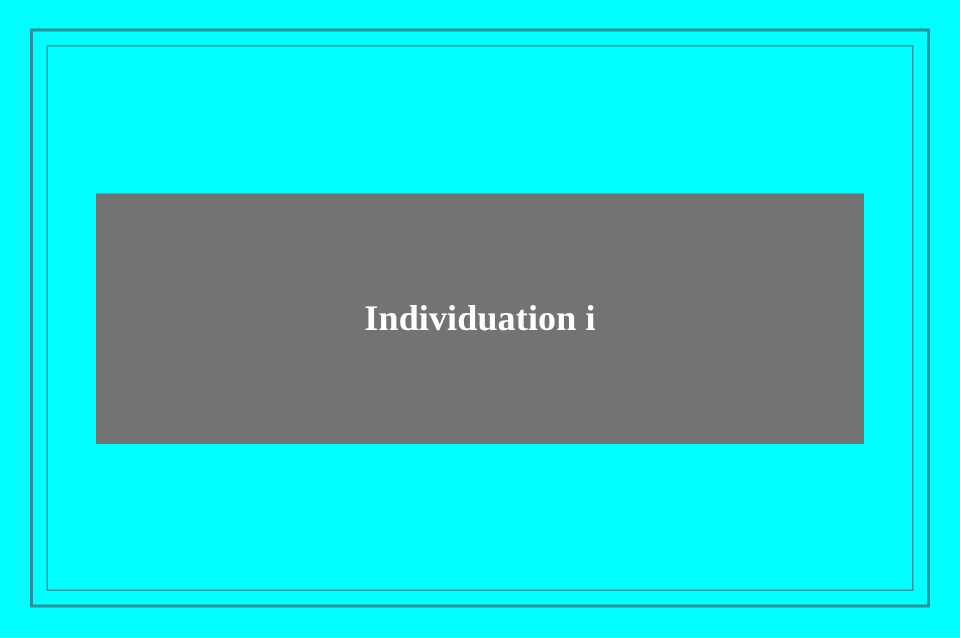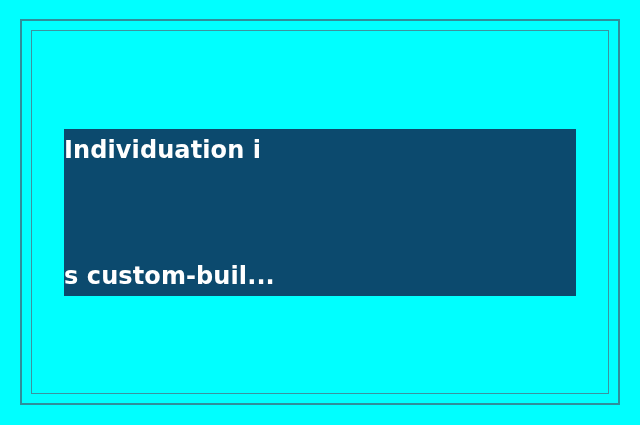--- a/index.html
+++ b/index.html
@@ -47,24 +47,26 @@
     background: transparent;
   }
 
   
   #content-panel {
     position: absolute;
     left: 64px;
     top: 129px;
     width: 512px;
     height: 167px;
-    background: #0c4a6e;
+    background: #737373;
     display: flex;
     align-items: center;
+    justify-content: center;
     box-sizing: border-box;
+    font-family: Liberation Serif, serif;
   }
 
   
   #text-block {
     display: block;
     text-align: left;
     color: #ffffff;
     font-size: 24px;
     font-weight: bold;
     line-height: 42px;
@@ -84,17 +86,16 @@
 
 <div id="canvas">
 
   <div id="outer-frame"></div>
 
   <div id="inner-frame"></div>
 
   <div id="content-panel">
     <div id="text-block">
       <span class="line">Individuation i</span>
-      <span class="line">s custom-buil...</span>
     </div>
   </div>
 
 </div>
 
 </body></html>

